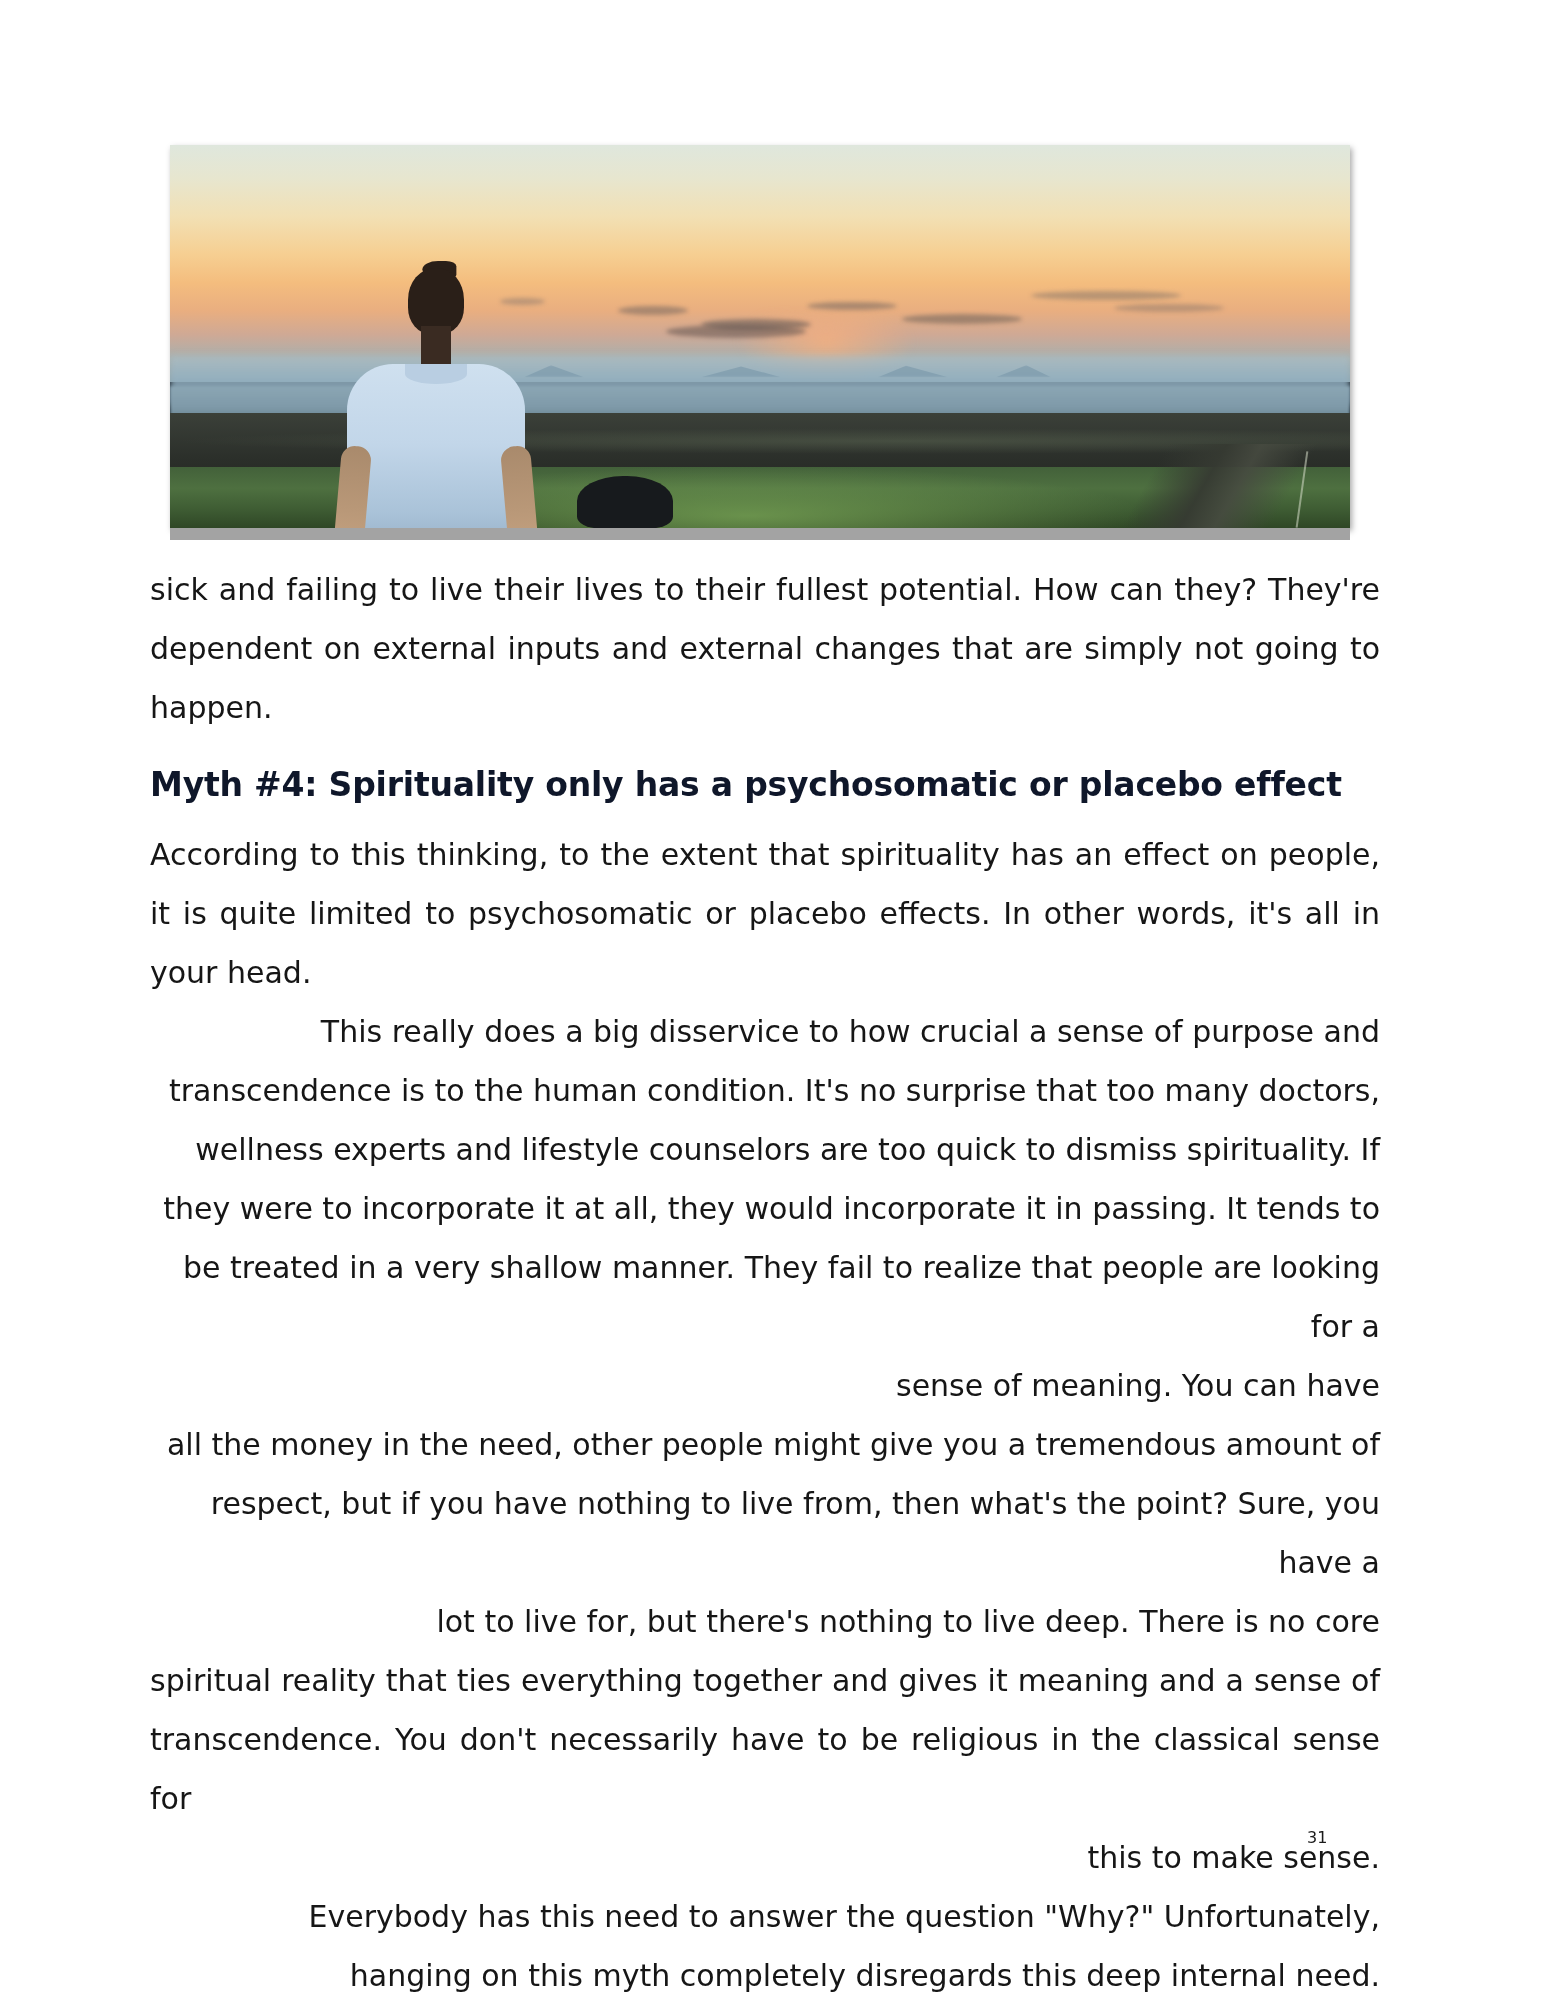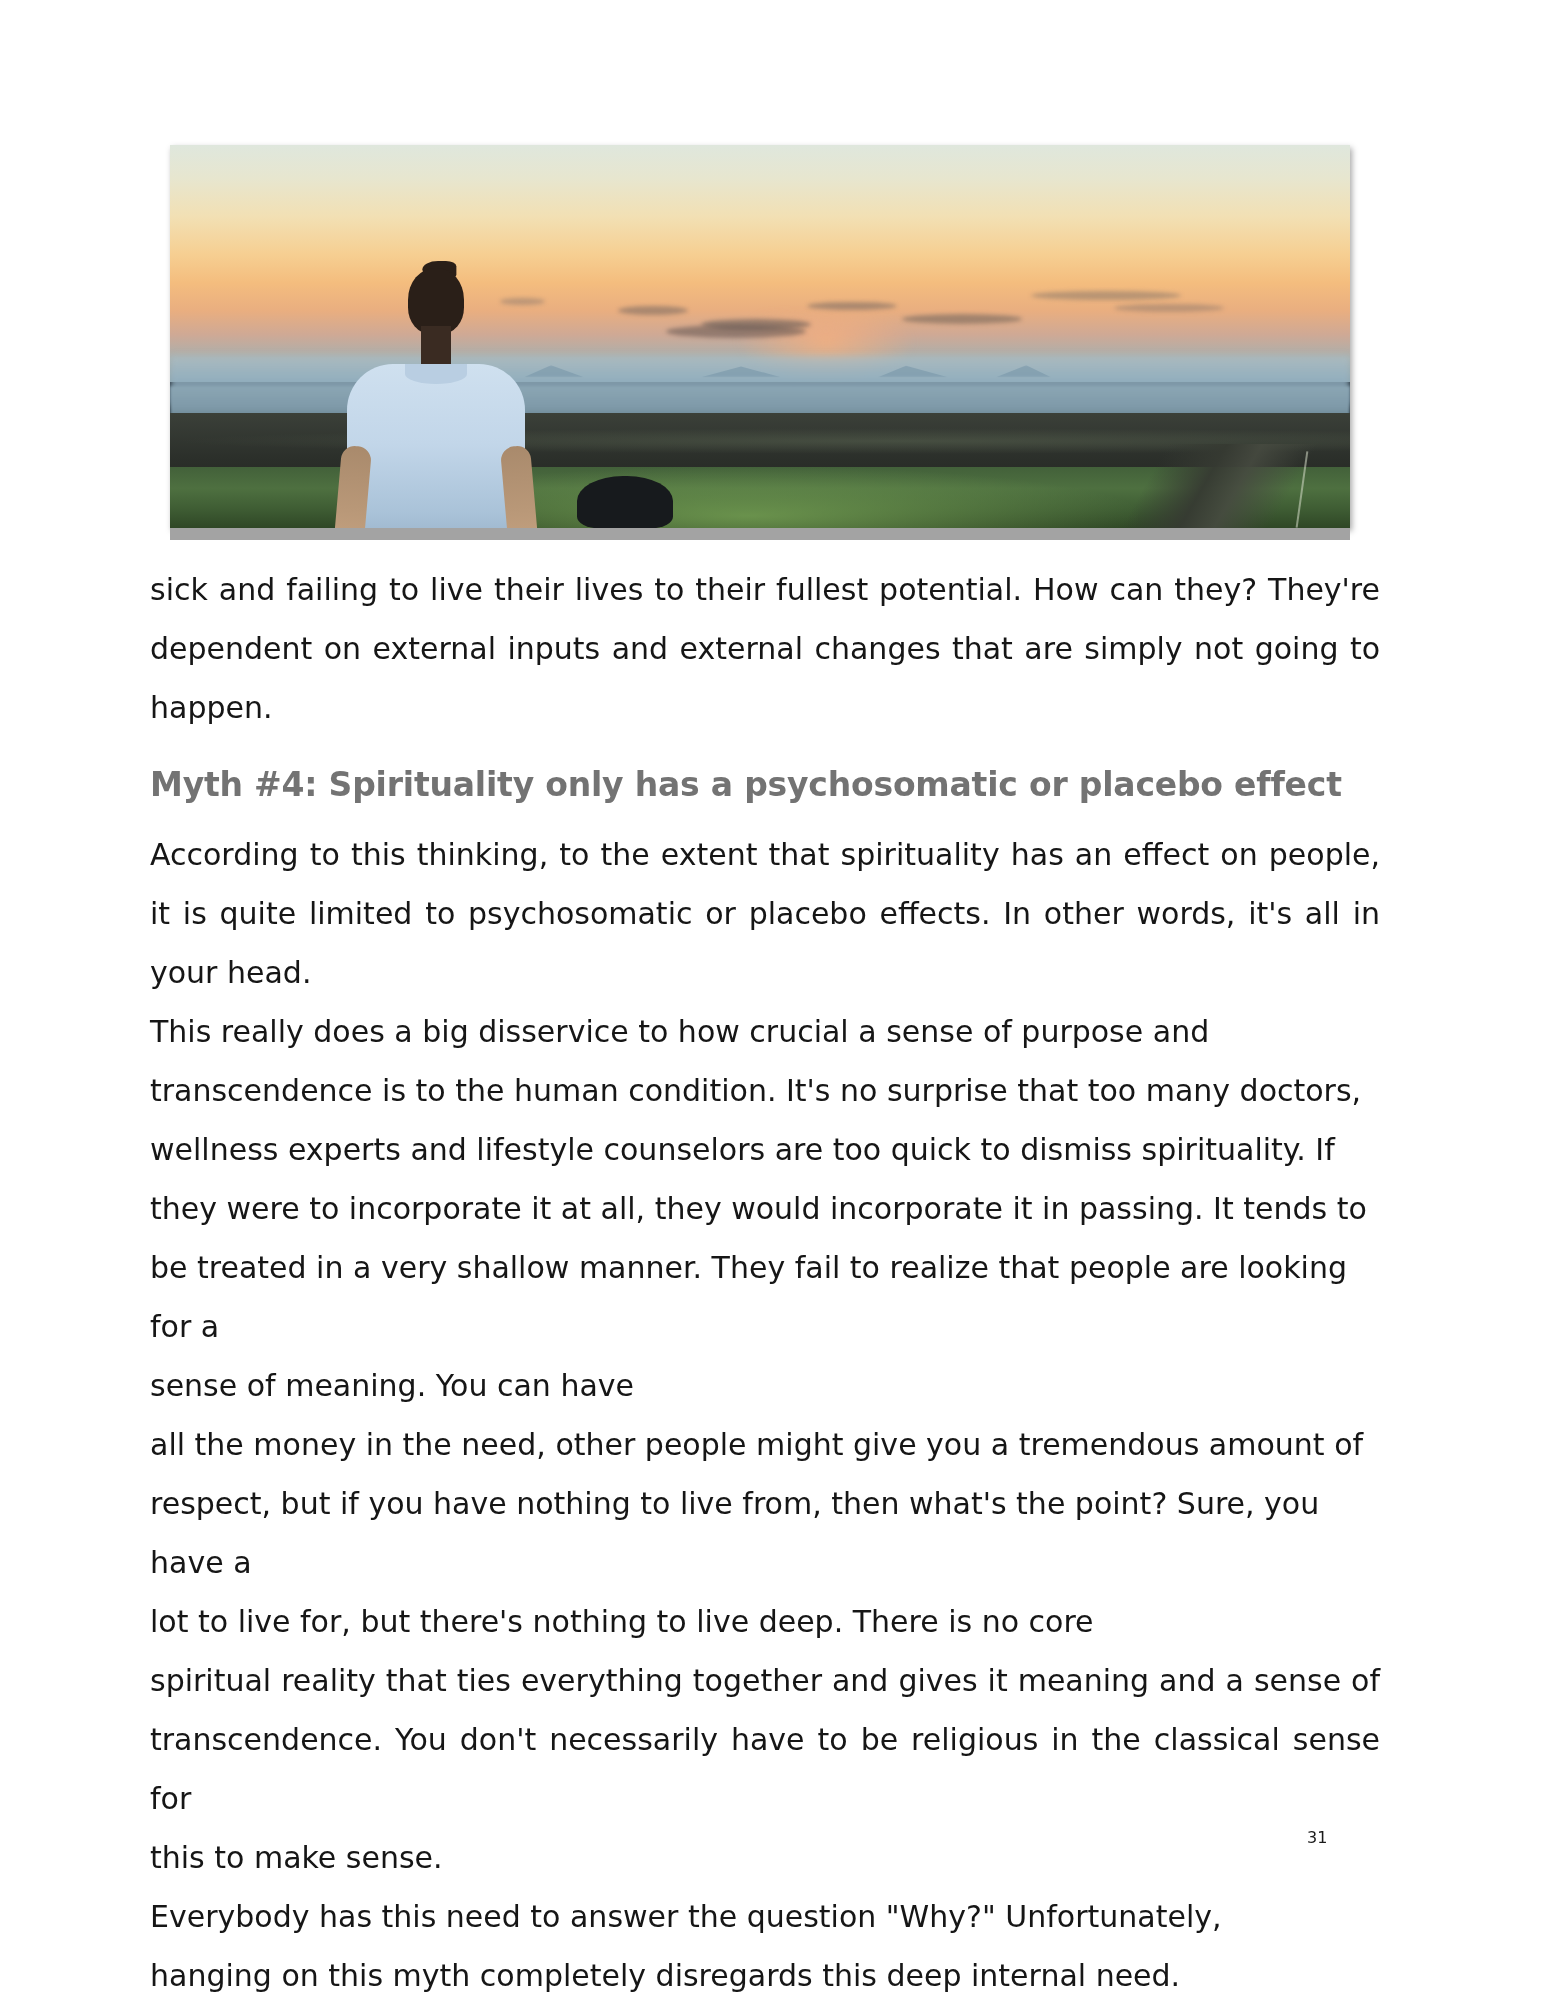--- a/index.html
+++ b/index.html
@@ -270,30 +270,30 @@
     width: 1230px;
   }
   p.para {
     margin: 0;
     font-size: 30px;
     line-height: 59px;
     color: #161616;
     font-family: "DejaVu Sans", sans-serif;
   }
   p.just { text-align: justify; text-justify: inter-word; }
-  p.left { text-align: left; }
+  p.left { text-align: right; }
   .gap-sm { margin-top: 10px; }
   .gap-md { margin-top: 22px; }
 
   h2.heading {
     margin: 26px 0 18px 0;
     font-size: 33px;
     line-height: 44px;
     font-weight: bold;
-    color: #737373;
+    color: #0f172a;
     letter-spacing: -0.2px;
     font-family: "DejaVu Sans", sans-serif;
   }
 
   .page-number {
     position: absolute;
     left: 1307px;
     top: 1828px;
     font-size: 16px;
     color: #1a1a1a;

